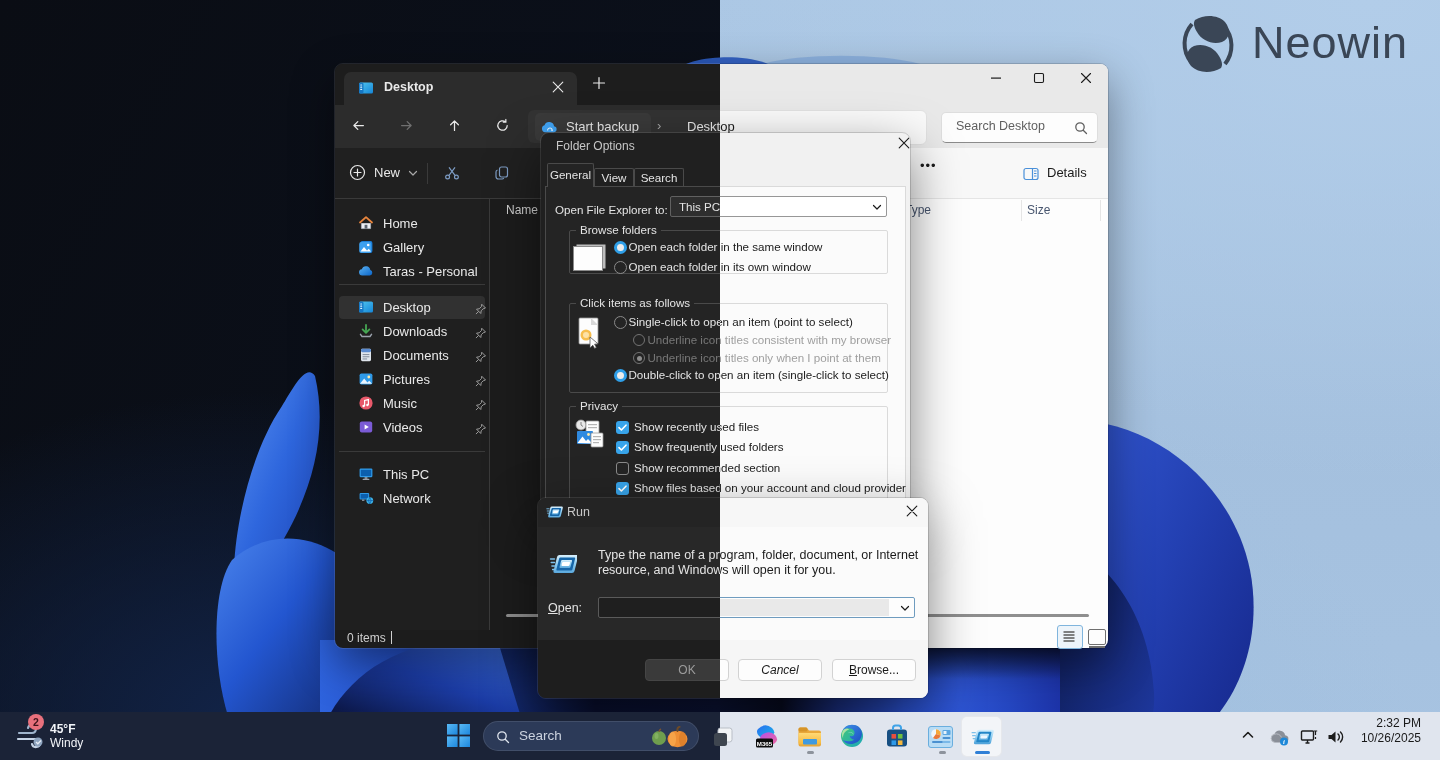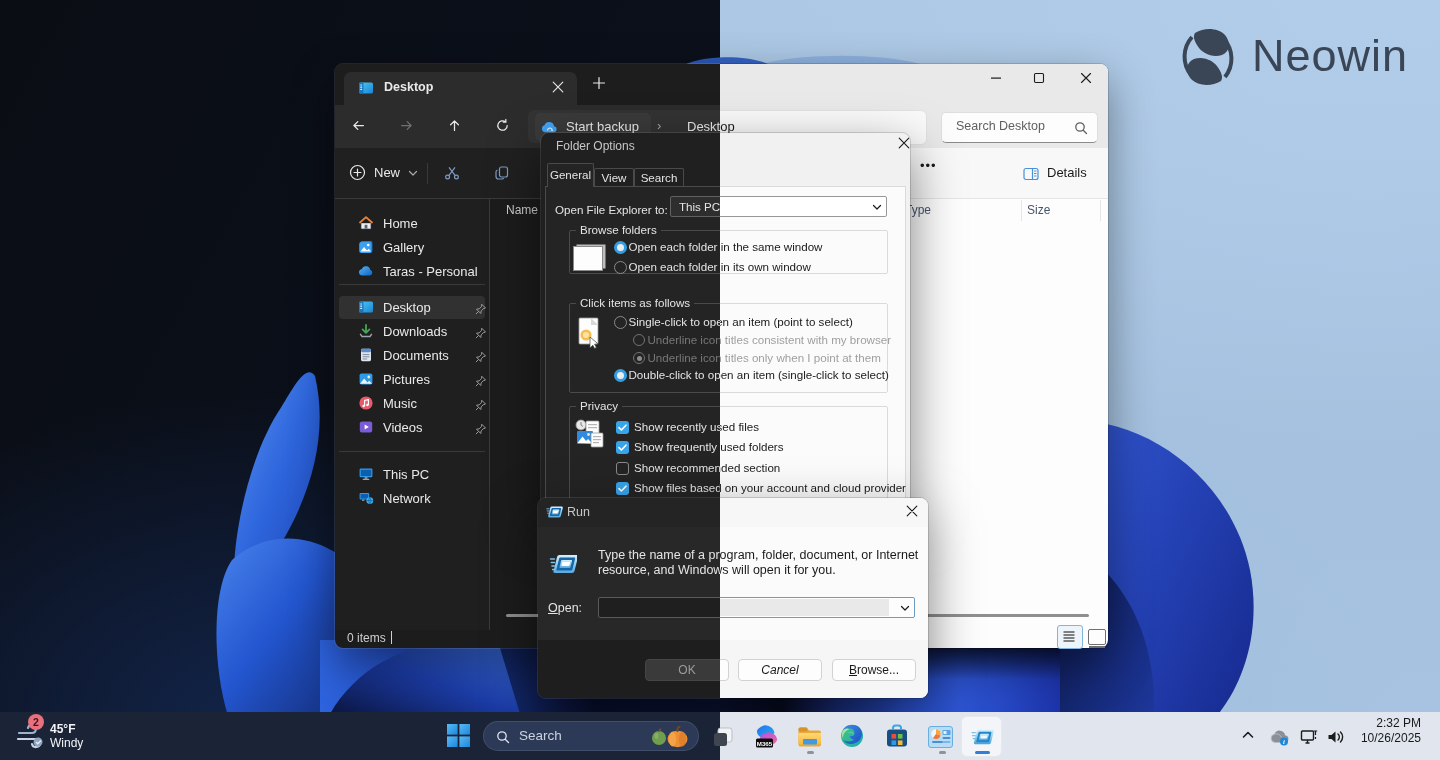--- a/index.html
+++ b/index.html
@@ -42,21 +42,21 @@
 .wall{position:absolute;inset:0;}
 .dark .wall{background:
  radial-gradient(900px 600px at 18% 95%, #122449 0%, rgba(18,36,73,0) 55%),
  linear-gradient(118deg,#0a0d14 0%,#0b101b 45%,#0d1526 75%,#0f1c38 100%);}
 .light .wall{background:
  radial-gradient(1200px 800px at 95% 0%, #b2cde9 0%, rgba(178,205,233,0) 60%),
  radial-gradient(1000px 700px at 60% 100%, #9dbede 0%, rgba(157,190,222,0) 55%),
  linear-gradient(180deg,#abc7e4 0%,#a4c0de 55%,#a7c3e1 100%);}
 
 
-.neowin{position:absolute;left:1178px;top:26px;width:250px;height:64px;color:#3a4656;}
+.neowin{position:absolute;left:1178px;top:13px;width:250px;height:64px;color:#3a4656;}
 .neowin .nlogo{position:absolute;left:0;top:0;}
 .neowin .ntxt{position:absolute;left:74px;top:4px;font-size:45px;letter-spacing:1px;color:#3a4656;}
 
 
 #ex{z-index:4;left:335px;top:64px;width:773px;height:584px;border-radius:8px;
  background:var(--pane);box-shadow:0 16px 44px rgba(0,0,0,.42);
  outline:1px solid var(--winborder);}
 #ex .tabbar{position:absolute;left:0;top:0;right:0;height:41px;background:var(--tabbar);
  border-radius:8px 8px 0 0;}
 #ex .tab{position:absolute;left:9px;top:8px;width:233px;height:33px;background:var(--tab);

